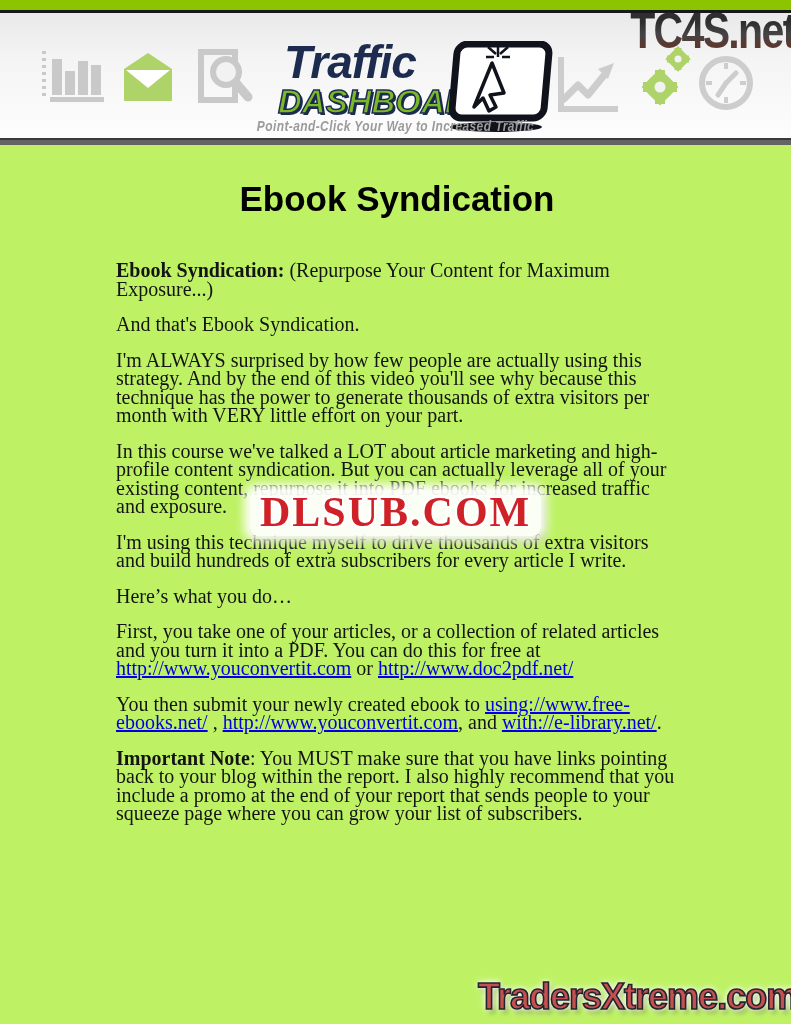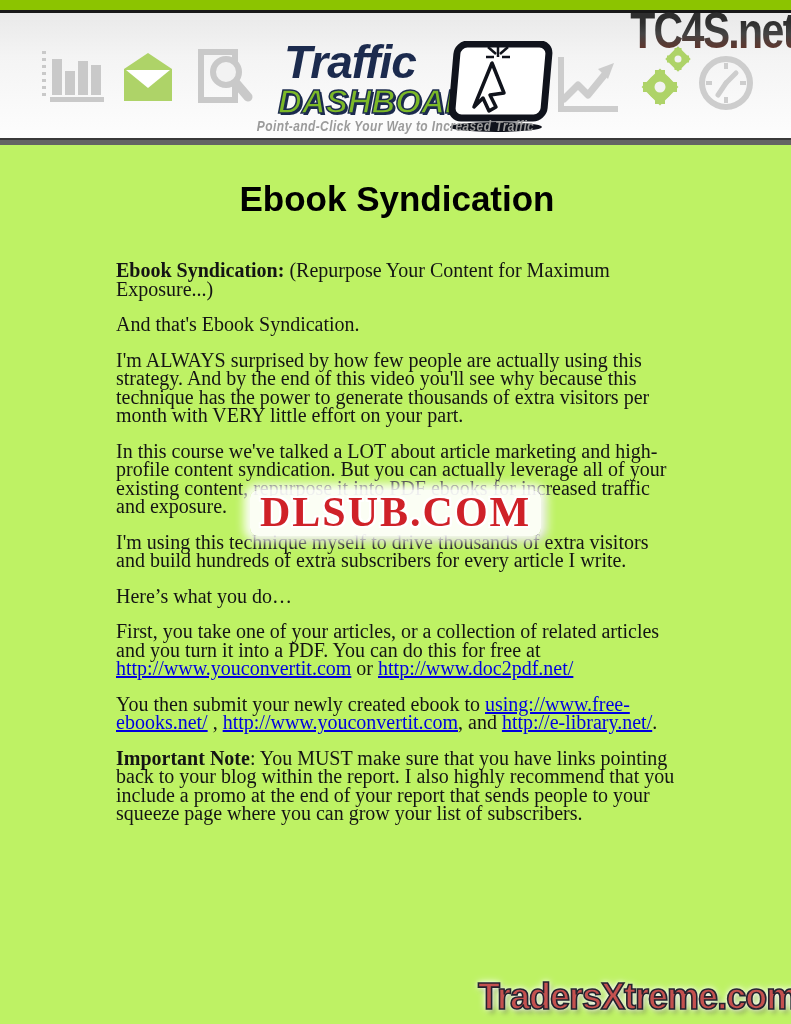--- a/index.html
+++ b/index.html
@@ -169,21 +169,21 @@
 
     <p>And that's Ebook Syndication.</p>
     <p>I'm ALWAYS surprised by how few people are actually using this strategy. And by the end of this video you'll see why because this technique has the power to generate thousands of extra visitors per month with VERY little effort on your part.</p>
     <p>In this course we've talked a LOT about article marketing and high-profile content syndication. But you can actually leverage all of your existing content, repurpose it into PDF ebooks for increased traffic and exposure.</p>
     <p>I'm using this technique myself to drive thousands of extra visitors and build hundreds of extra subscribers for every article I write.</p>
     <p>Here’s what you do…</p>
 
     <p><span>First, you take one of your articles, or a collection of related articles and you turn it into a PDF. You can do this for free at </span><a href="#">http://www.youconvertit.com</a><span> or </span><a href="#">http://www.doc2pdf.net/</a></p>
 
 
-    <p><span>You then submit your newly created ebook to </span><a href="#">using://www.free-ebooks.net/</a><span> , </span><a href="#">http://www.youconvertit.com</a><span>, and </span><a href="#">http://e-library.net/</a><span>.</span></p>
+    <p><span>You then submit your newly created ebook to </span><a href="#">using://www.free-ebooks.net/</a><span> , </span><a href="#">http://www.youconvertit.com</a><span>, and </span><a href="#">with://e-library.net/</a><span>.</span></p>
 
 
     <p><span class="b">Important Note</span><span>: You MUST make sure that you have links pointing back to your blog within the report. I also highly recommend that you include a promo at the end of your report that sends people to your squeeze page where you can grow your list of subscribers.</span></p>
   </div>
 
   <div class="dlsub">DLSUB.COM</div>
 
   <div class="traders">TradersXtreme.com</div>
 
 </div>

